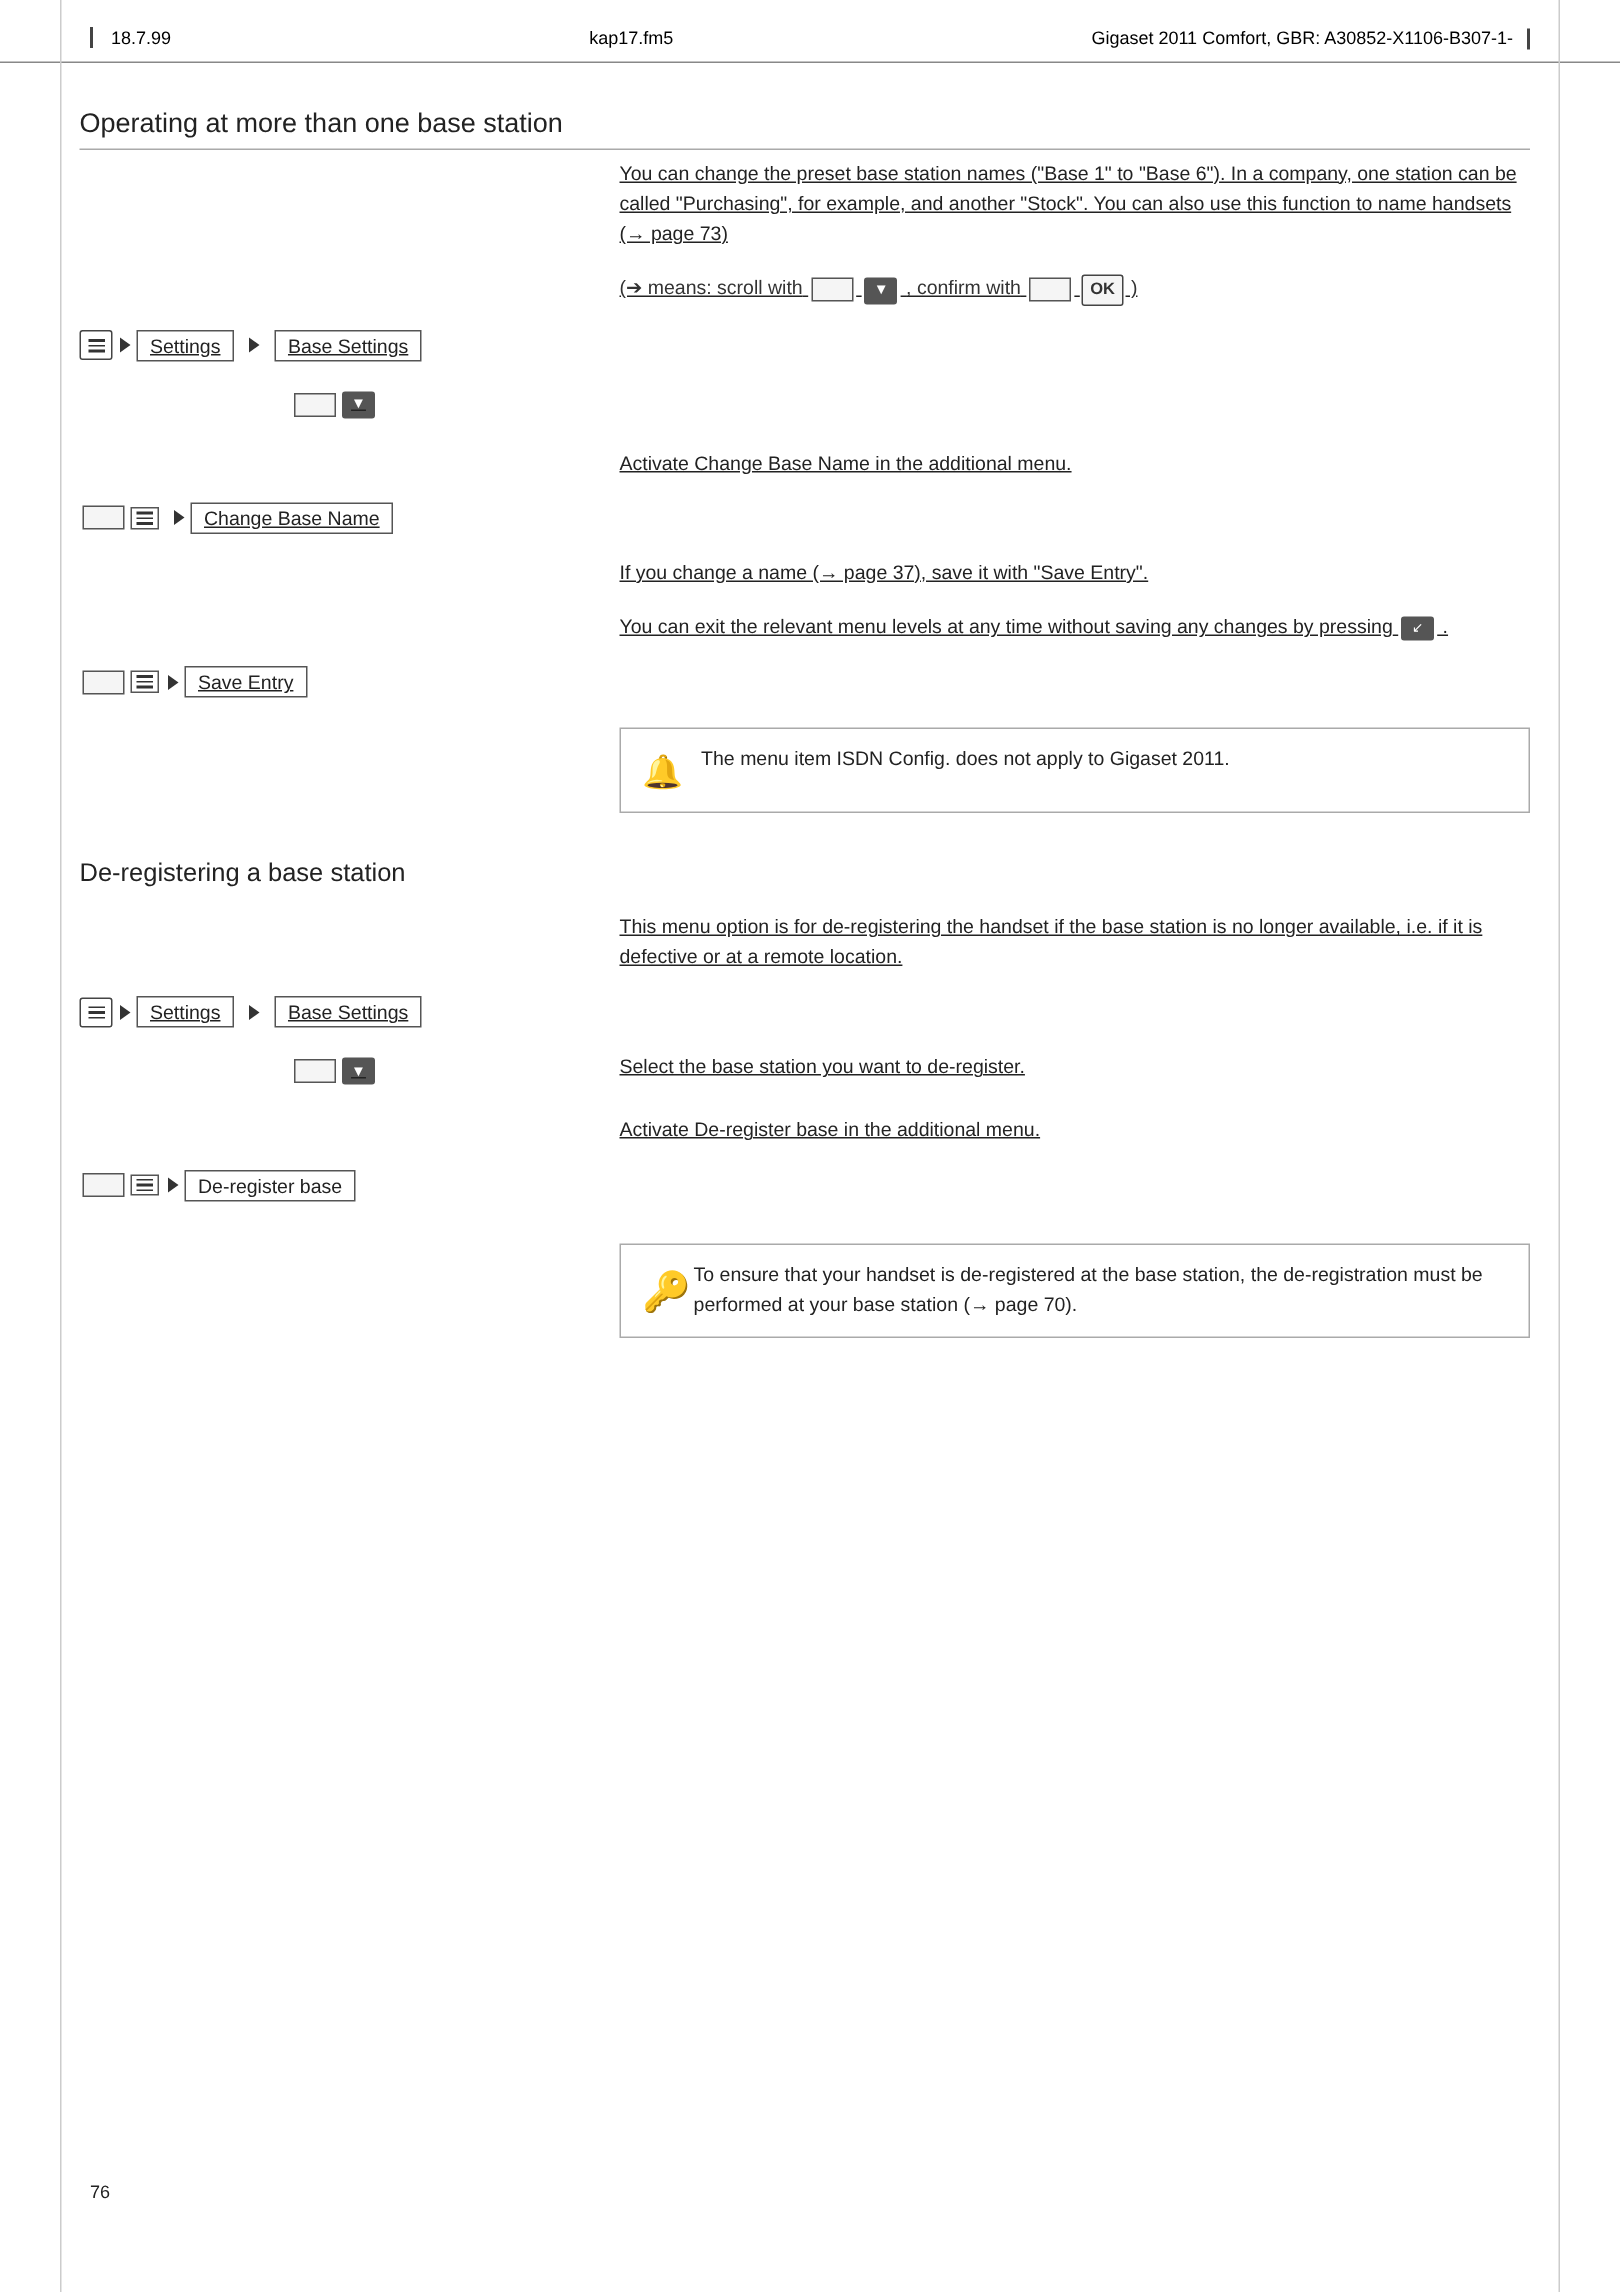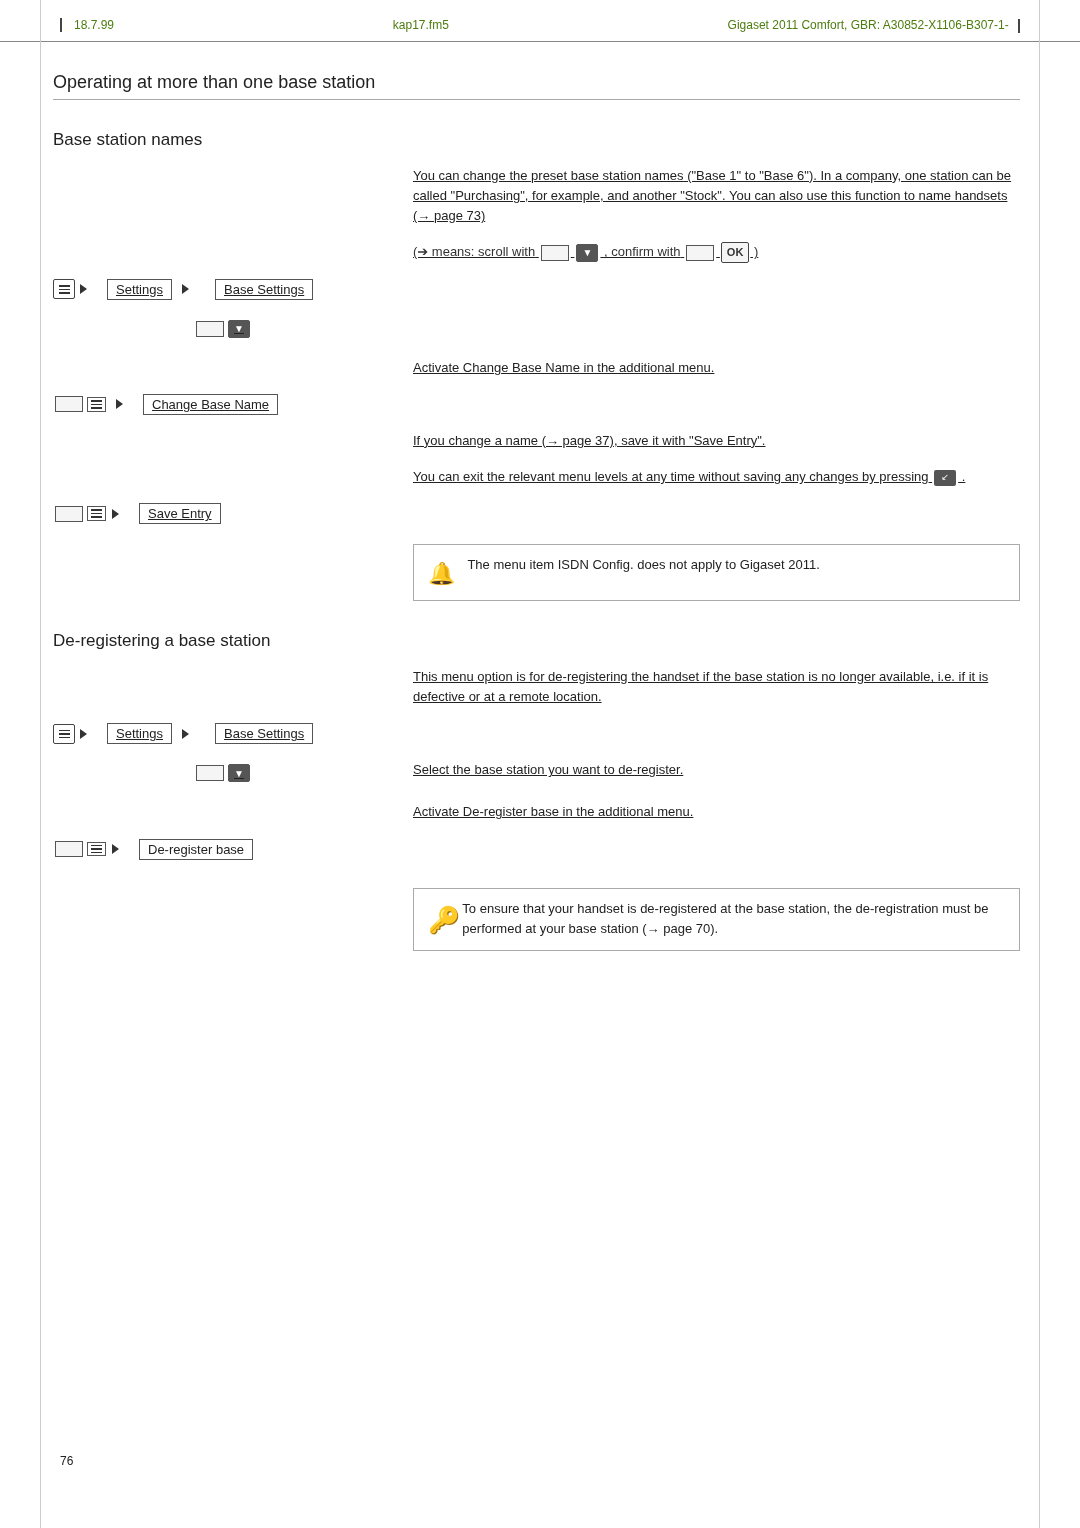--- a/index.html
+++ b/index.html
@@ -21,21 +21,21 @@
     }
 
     
     .header-bar {
       display: flex;
       justify-content: space-between;
       align-items: center;
       padding: 18px 60px 8px 60px;
       border-bottom: 1px solid #888;
       font-size: 12px;
-      color: #4d7c0f;
+      color: #000000;
     }
 
     .header-left { display: flex; gap: 8px; align-items: center; }
     .header-divider { width: 2px; height: 14px; background: #444; display: inline-block; margin-right: 4px; }
 
     
     .content {
       padding: 30px 60px 60px 53px;
     }
 
@@ -86,21 +86,20 @@
       border-left: 7px solid #333;
       margin: 0 4px;
     }
 
     .menu-box {
       display: inline-block;
       border: 1px solid #555;
       padding: 2px 8px;
       font-size: 13px;
       background: #fff;
-      margin-left: 16px;
     }
 
     
     .down-arrow-key {
       display: inline-flex;
       align-items: center;
       justify-content: center;
       width: 22px;
       height: 18px;
       border: 1px solid #555;
@@ -261,21 +260,20 @@
     <div>
       <span>Gigaset 2011 Comfort, GBR: A30852-X1106-B307-1-</span>
       <span style="display:inline-block;width:2px;height:14px;background:#444;vertical-align:middle;margin-left:6px;"></span>
     </div>
   </div>
 
   <div class="content">
 
     <h1 class="section-title-main">Operating at more than one base station</h1>
 
-    <h2 class="section-title-sub">Base station names</h2>
 
     <div class="row row-spacer">
       <div class="col-left"></div>
       <div class="col-right">
         <p class="info-text">You can change the preset base station names ("Base 1" to "Base 6"). In a company, one station can be called "Purchasing", for example, and another "Stock". You can also use this function to name handsets (→ page 73)</p>
       </div>
     </div>
 
     <div class="row row-spacer">
       <div class="col-left"></div>

